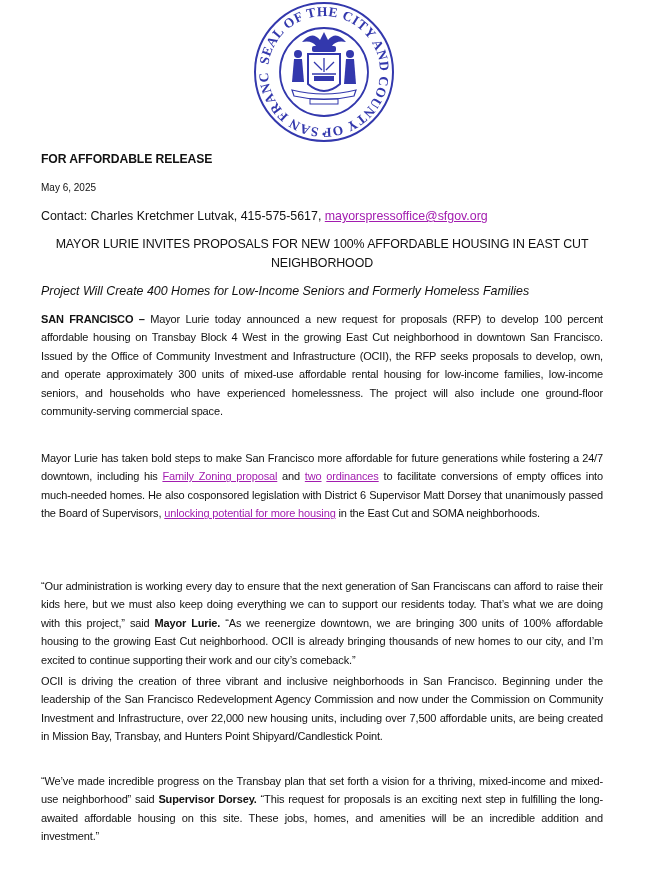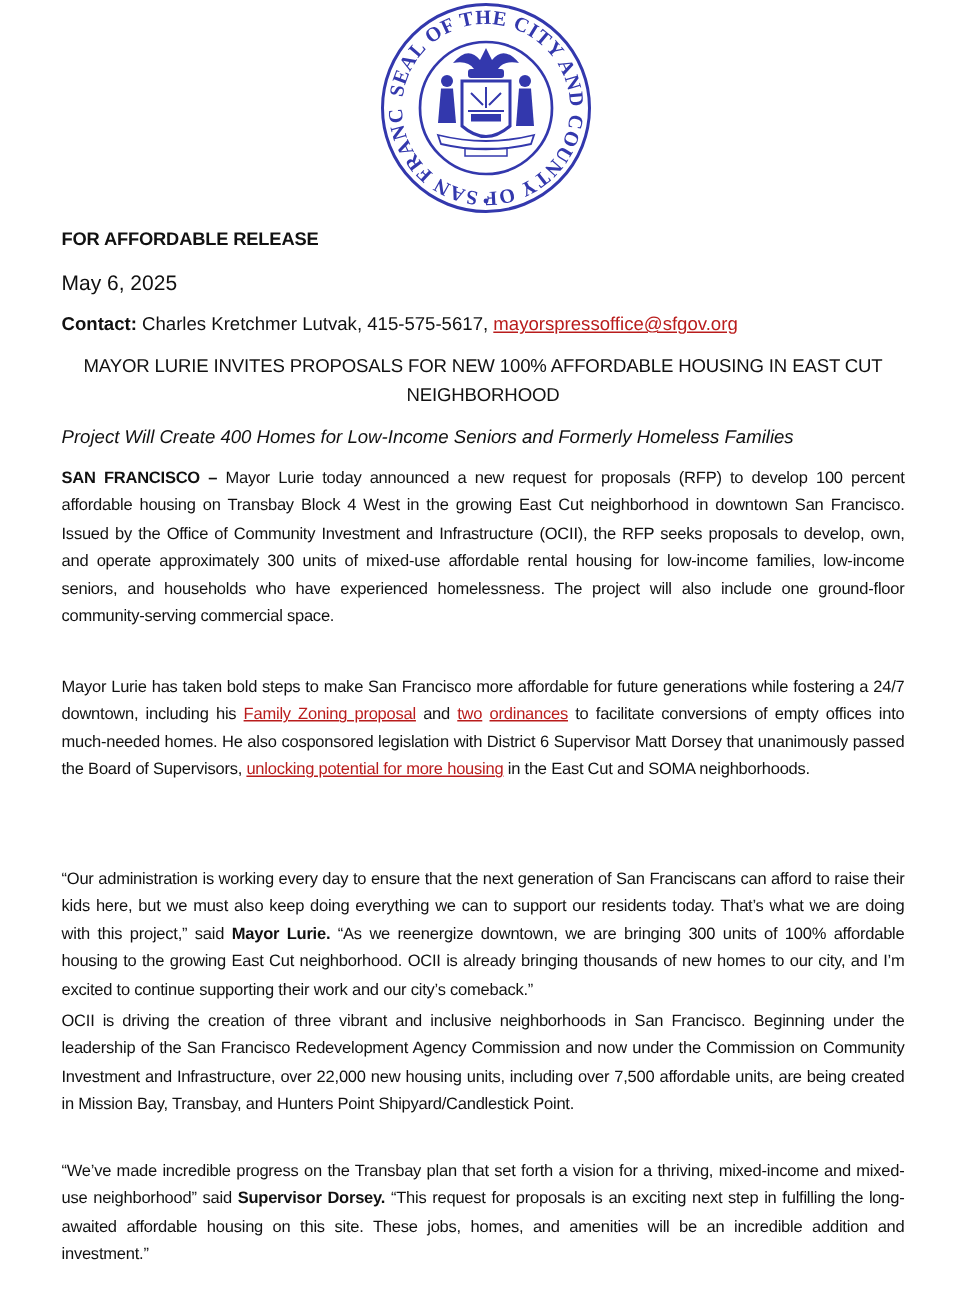--- a/index.html
+++ b/index.html
@@ -6,24 +6,24 @@
   body {
     width: 646px; height: 870px; overflow: hidden; position: relative;
     font-family: "Liberation Sans", sans-serif; color: #111111;
   }
   .seal {
     position: absolute; left: 252px; top: 2px; width: 144px; height: 140px;
   }
   .page { position: absolute; left: 41px; top: 0; width: 562px; }
   .line { font-size: 12.4px; line-height: 18px; }
   .release { position: absolute; top: 150px; font-weight: bold; font-size: 12.2px; letter-spacing: -0.1px; }
-  .date { position: absolute; top: 179px; font-size: 14px; }
+  .date { position: absolute; top: 179px; font-size: 10px; }
   .contact { position: absolute; top: 207px; font-size: 12.4px; }
-  .contact b { font-weight: bold; text-align: right; }
-  a.link { color: #b91c1c; text-decoration: underline; }
+  .contact b { font-weight: normal; text-align: right; }
+  a.link { color: #a21caf; text-decoration: underline; }
   .headline {
     position: absolute; top: 235px; width: 562px; text-align: center;
     font-weight: normal; font-size: 12.4px; line-height: 19px; letter-spacing: -0.1px;
   }
   .subhead { position: absolute; top: 282px; font-style: italic; font-size: 12.4px; }
   .para {
     position: absolute; width: 562px; text-align: justify;
     font-size: 11px; line-height: 18.4px; letter-spacing: -0.15px;
   }
   .p1 { top: 310px; }

